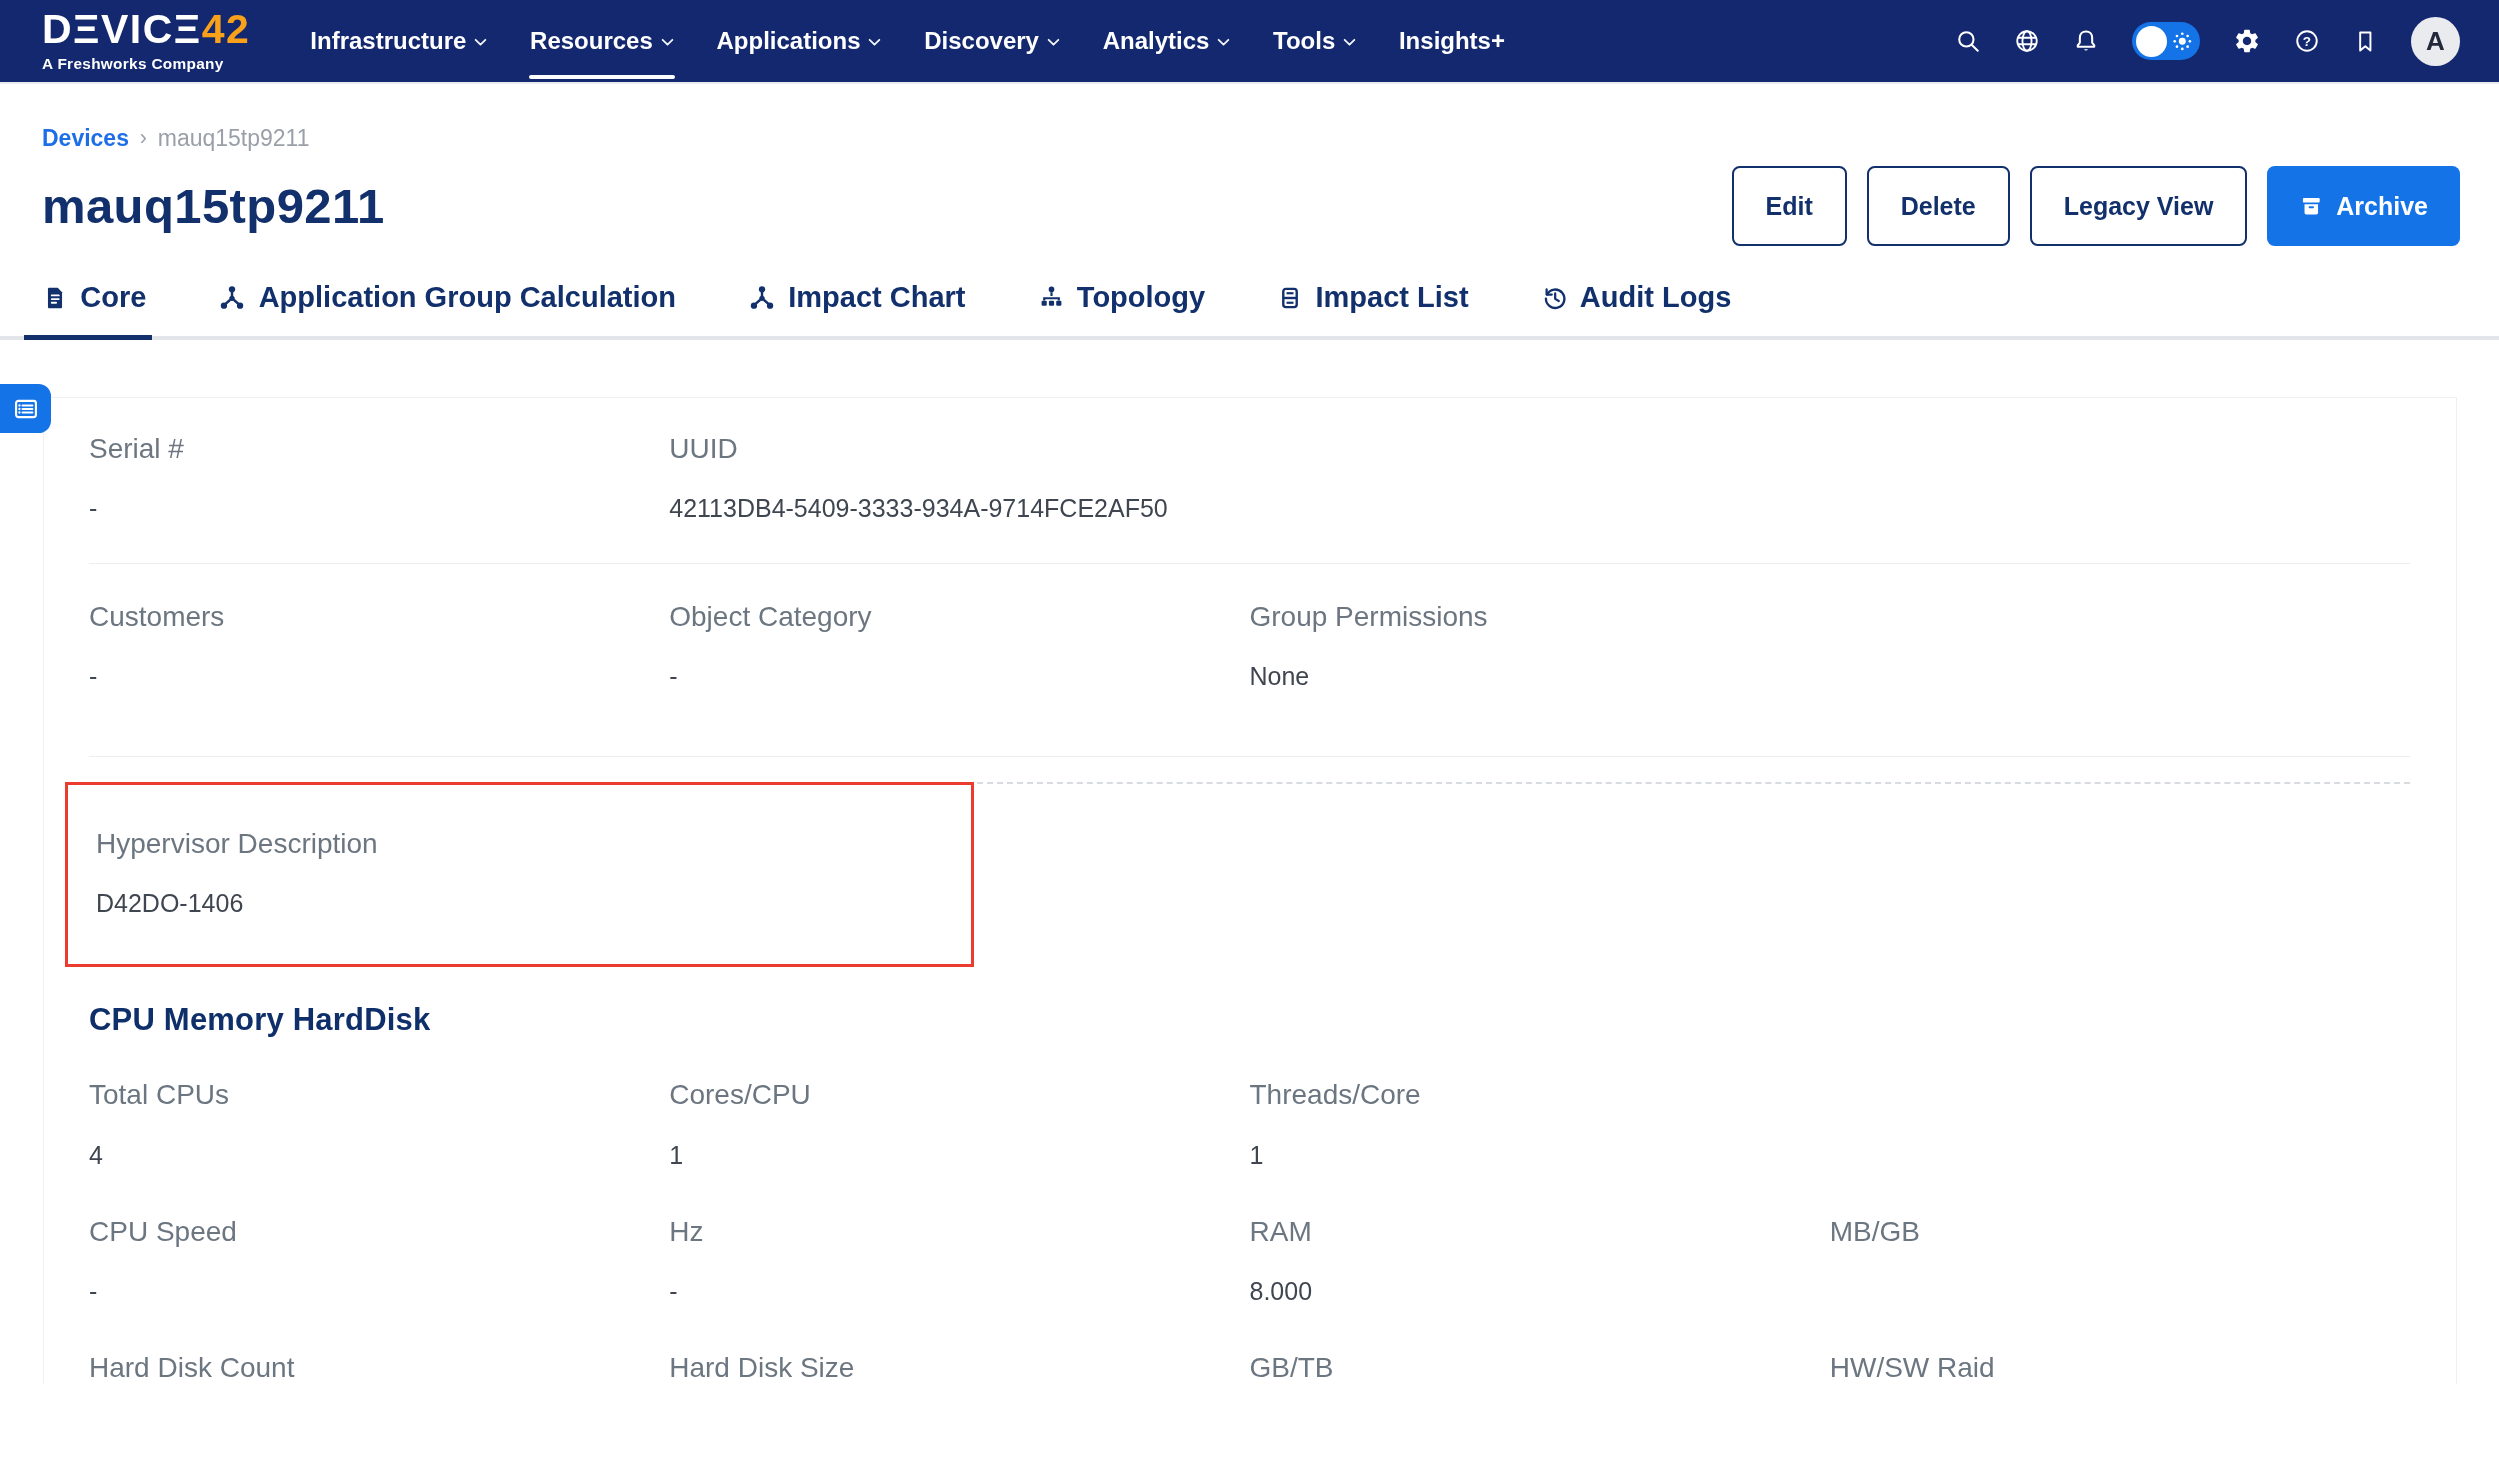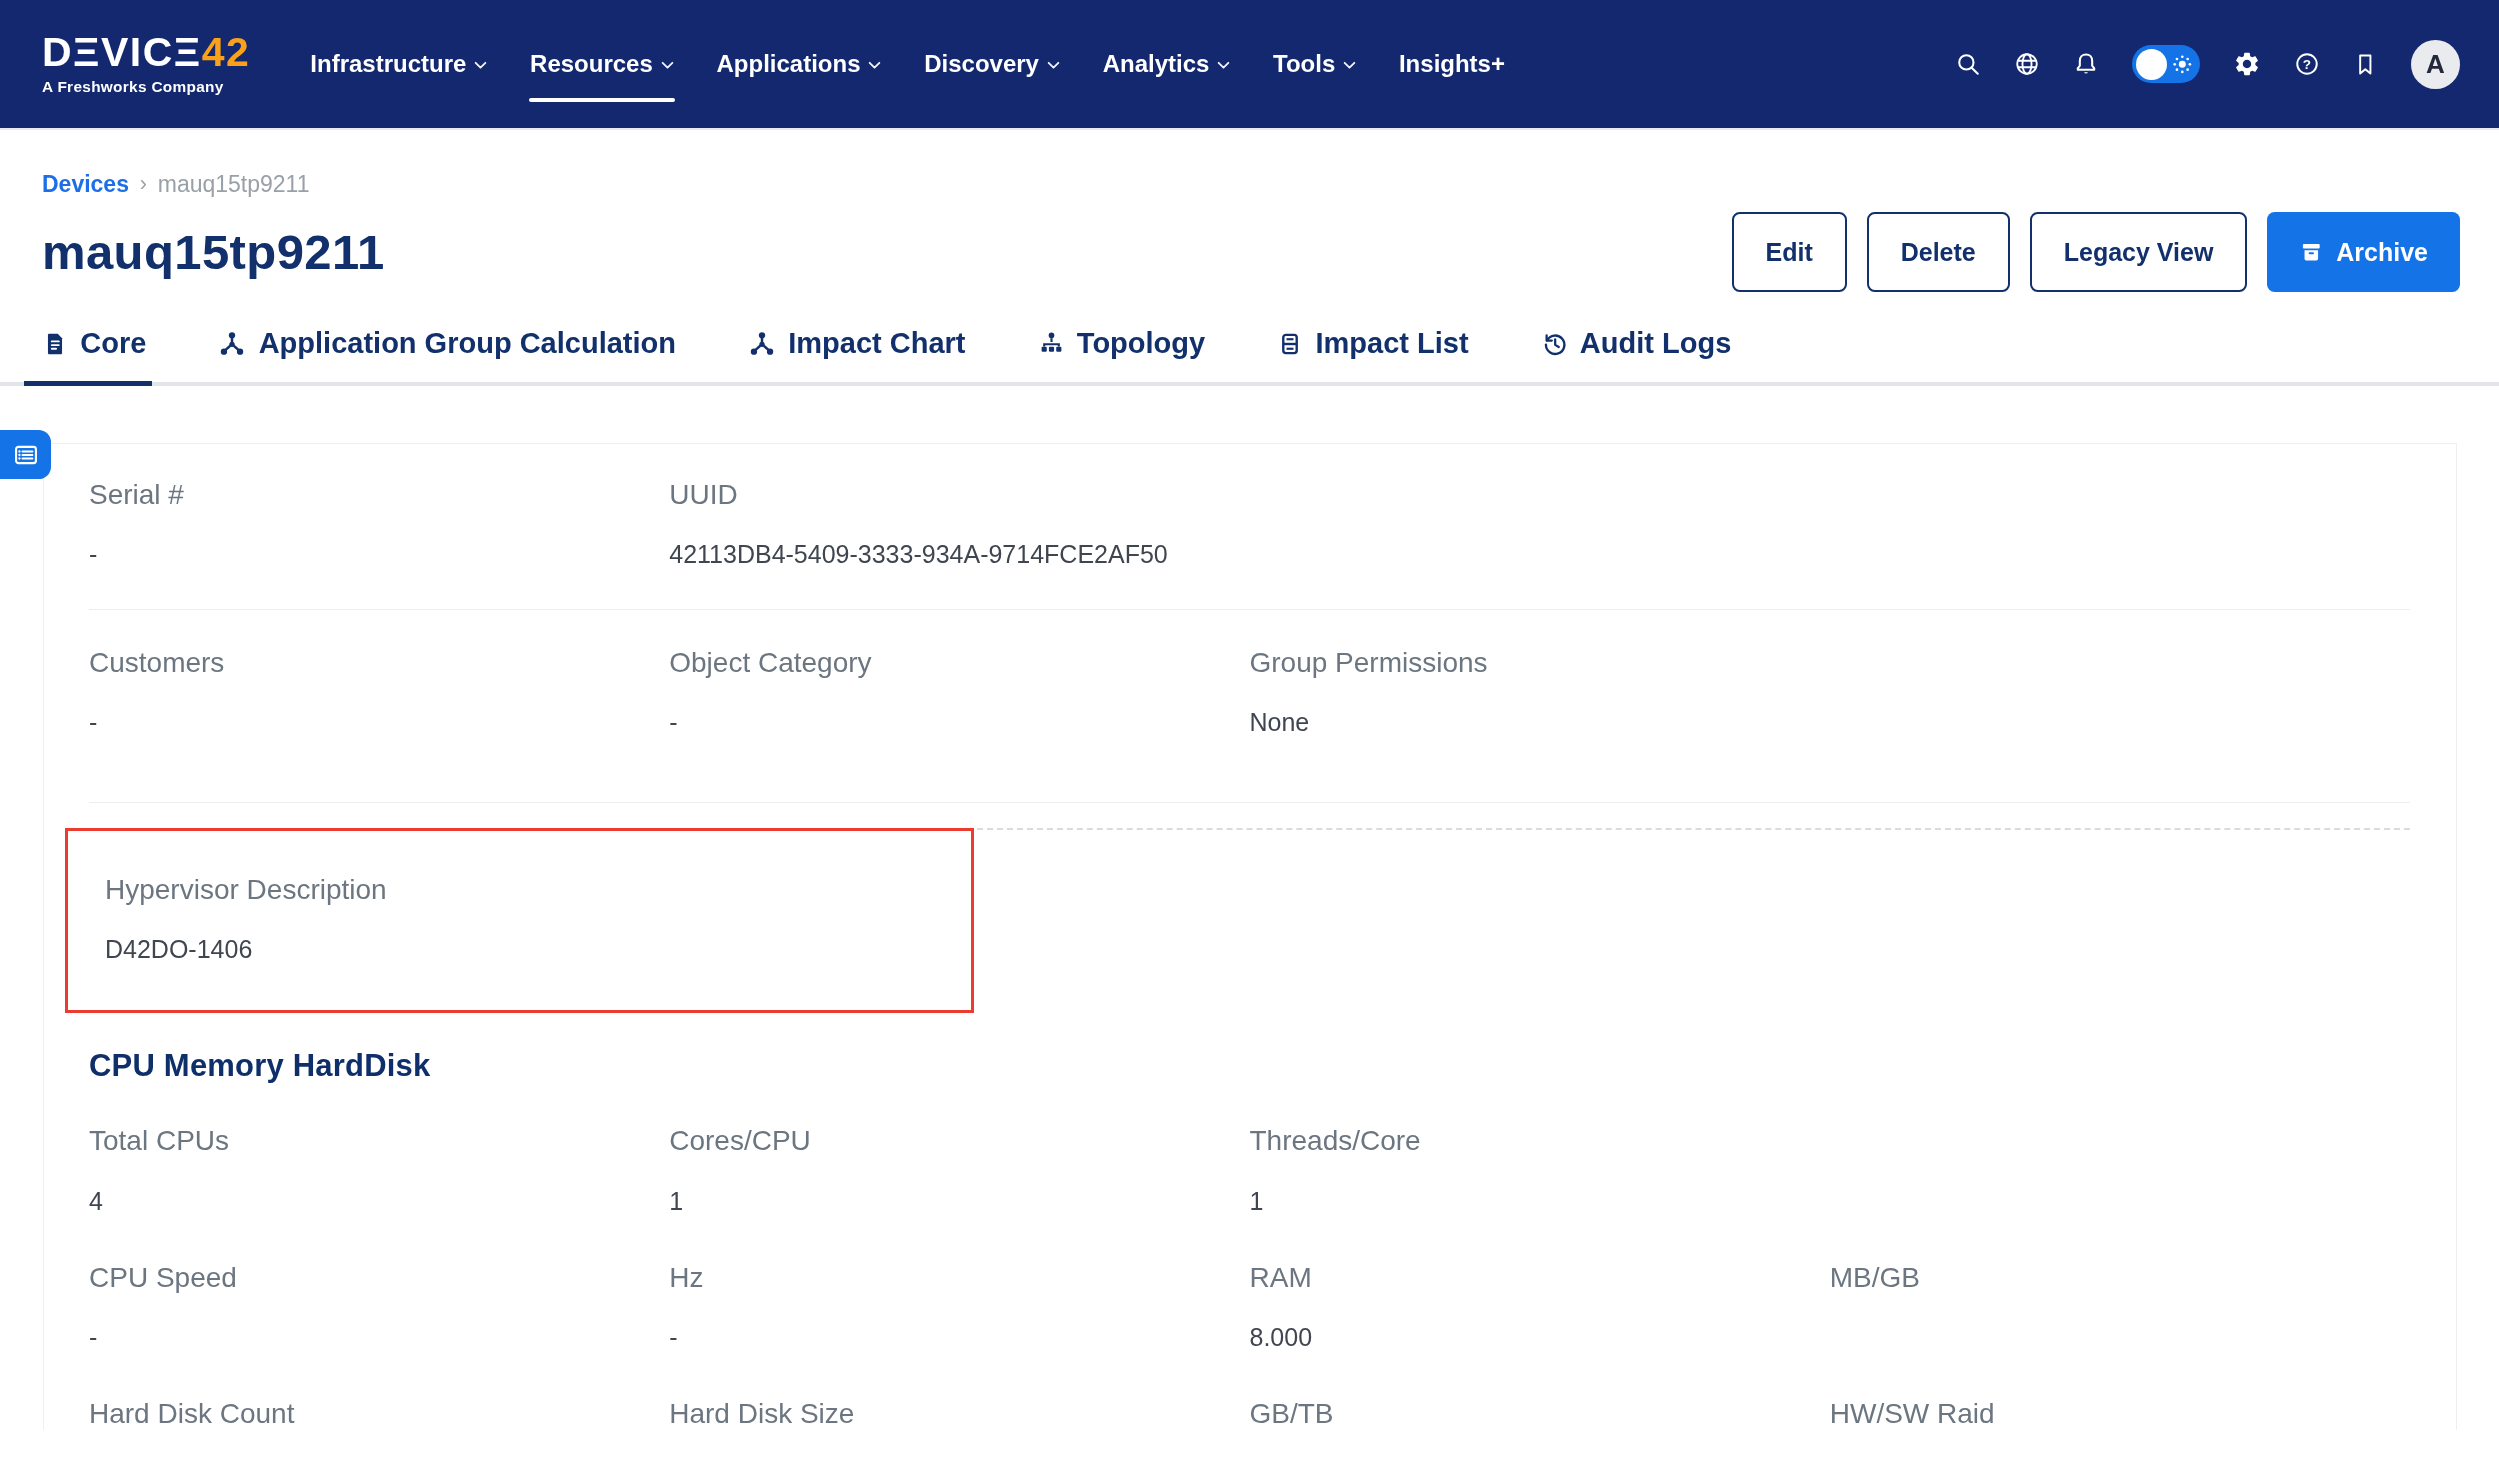--- a/index.html
+++ b/index.html
@@ -5,21 +5,21 @@
   * { box-sizing: border-box; }
   html, body { margin: 0; padding: 0; background: #fff; }
   body {
     width: 2500px; height: 1480px; overflow: hidden;
     font-family: "Liberation Sans", sans-serif;
     position: relative;
   }
 
   
   .navbar {
-    height: 130px; background: #13286E;
+    height: 84px; background: #13286E;
     display: flex; align-items: center;
     padding: 0 40px 0 42px;
     border-bottom: 2.3px solid #E8EBEF;
   }
   .brand { display: flex; flex-direction: column; margin-right: 40px; cursor: pointer; }
   .brand-row { font-size: 41px; font-weight: 800; color: #fff; letter-spacing: 1.5px; line-height: 1; white-space: nowrap; }
   .brand-num { color: #F9A11B; }
   .brand-tagline { color: #fff; font-size: 15.4px; font-weight: 600; margin-top: 5.4px; letter-spacing: 0.3px; }
 
   .nav-menu { display: flex; align-items: center; gap: 43px; color: #fff; font-size: 24px; font-weight: 600; margin-left: 20px; }
@@ -74,21 +74,21 @@
   .grid { display: grid; grid-template-columns: repeat(4, 1fr); }
   .field-label { font-size: 28px; color: #6C7680; }
   .field-value { font-size: 25px; color: #3F4650; margin-top: 24.6px; line-height: 1.55; max-width: 530px; }
   .break-all { word-break: break-all; }
 
   .row1 { padding-bottom: 35px; border-bottom: 1.5px solid #EBEDF0; }
   .row2 { padding-top: 37px; padding-bottom: 60px; border-bottom: 1.5px solid #EBEDF0; }
 
   .hyper-section { border-top: 2.3px dashed #D8DCE1; margin-top: 25px; position: relative; }
   .annotation-box { display: block; width: 909px; border: 3.8px solid #EC3B2F; background: #fff;
-    margin-left: -24px; margin-top: -2.3px; padding: 43px 31px 41px 37px; }
+    margin-left: -24px; margin-top: -2.3px; padding: 43px 31px 41px 28px; }
 
   .cpu-title { margin-top: 35px; font-size: 31px; font-weight: 800; color: #0F2F6B; letter-spacing: 0.2px; }
   .cpu-row { margin-top: 41px; }
 </style>
 </head>
 <body>
 
 <div class="navbar">
   <div class="brand">
     <div class="brand-row"><span>DΞVICΞ</span><span class="brand-num">42</span></div>

